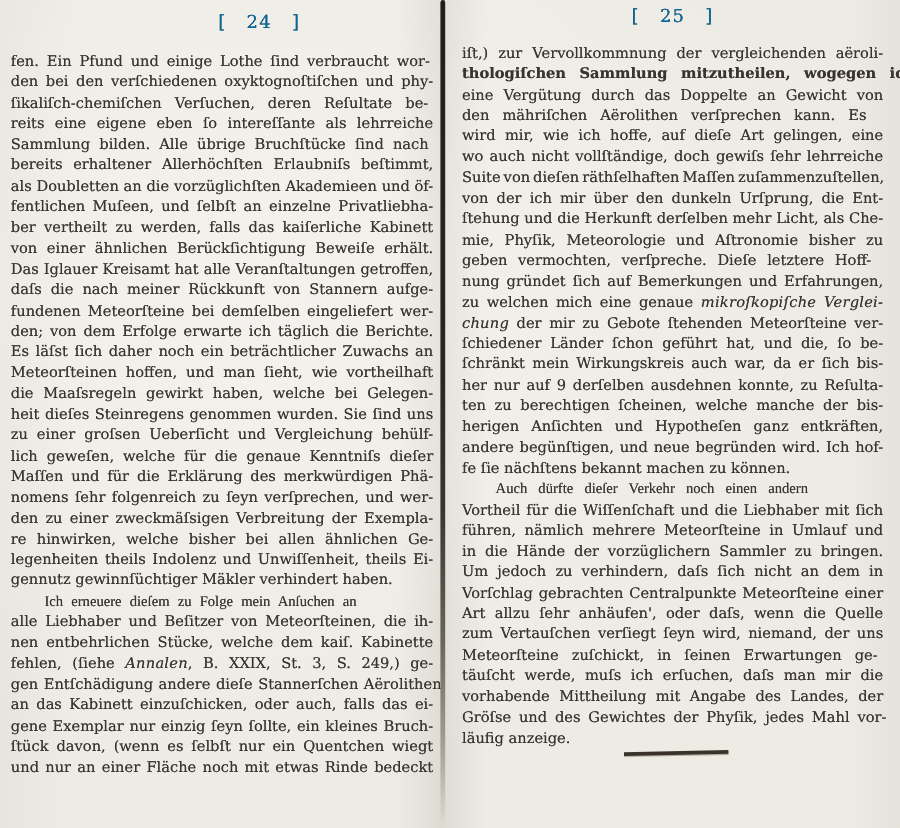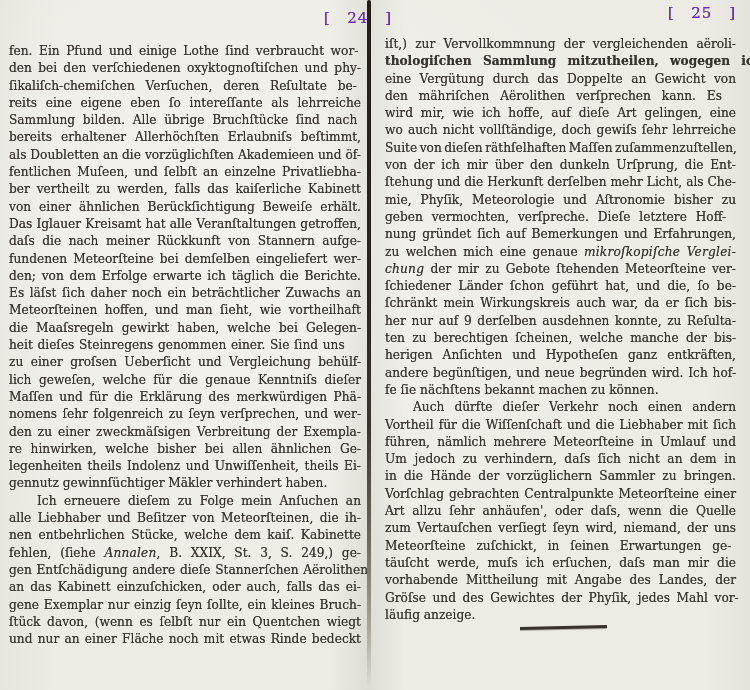--- a/index.html
+++ b/index.html
@@ -8,35 +8,35 @@
     background:
       radial-gradient(ellipse at 30% 35%, rgba(255,255,255,0.35), rgba(255,255,255,0) 65%),
       linear-gradient(to right, rgba(120,110,95,0.05) 0%, rgba(120,110,95,0) 8%, rgba(120,110,95,0) 44%, rgba(90,80,70,0.10) 49%, rgba(120,110,95,0) 54%, rgba(120,110,95,0) 94%, rgba(120,110,95,0.07) 100%),
       #edebe4;
     font-family:"DejaVu Serif","Liberation Serif",serif;
   }
   .page{position:absolute;top:0;height:690px;}
   #left-page{left:9px;width:352px;}
   #right-page{left:385px;width:351px;}
   .page-header{
-    position:absolute;left:0;right:0;text-align:right;
-    font-size:15px;color:#6d28d9;word-spacing:11px;letter-spacing:1px;
+    position:absolute;left:0;right:0;text-align:center;
+    font-size:15px;color:#0369a1;word-spacing:11px;letter-spacing:1px;
     text-shadow:0 0 0.5px rgba(46,41,37,0.8);
   }
   #left-page .page-header{top:9px;transform:translateX(31px);}
   #right-page .page-header{top:4px;}
   .page-text{
     position:absolute;left:0;right:0;
     color:#3a3430;font-size:12.2px;line-height:17.3px;
     text-shadow:0 0 0.55px rgba(58,52,48,0.75);
   }
   #left-page .page-text{top:43px;}
   #right-page .page-text{top:36px;}
   .line{white-space:nowrap;}
-  .line.indent{padding-left:28px;}
+  .line.indent{padding-left:28px;font-family:Liberation Serif, serif;}
   .line em{font-style:italic;letter-spacing:0.2px;}
   #gutter-line{
     position:absolute;left:367px;top:0;width:3.5px;height:688px;
     background:linear-gradient(to bottom,
       #221d19 0%, #2a2520 45%, #3b3530 62%, #6b655d 78%, #a39d92 90%, rgba(163,157,146,0) 100%);
     border-radius:2px;
   }
   #end-rule{
     position:absolute;left:135px;top:626px;width:87px;height:3px;
     background:#38322b;transform:rotate(-1.2deg);
@@ -59,21 +59,21 @@
       <div class="line"><span class="line-inner" style="word-spacing: 2.28906px;">fentlichen Muſeen, und ſelbſt an einzelne Privatliebha-</span></div>
       <div class="line"><span class="line-inner" style="word-spacing: 3.01786px;">ber vertheilt zu werden, falls das kaiſerliche Kabinett</span></div>
       <div class="line"><span class="line-inner" style="word-spacing: 4.1125px;">von einer ähnlichen Berückſichtigung Beweiſe erhält.</span></div>
       <div class="line"><span class="line-inner" style="word-spacing: 0.325521px;">Das Iglauer Kreisamt hat alle Veranſtaltungen getroffen,</span></div>
       <div class="line"><span class="line-inner" style="word-spacing: 3.58929px; margin-top: 12px;">daſs die nach meiner Rückkunft von Stannern aufge-</span></div>
       <div class="line"><span class="line-inner" style="word-spacing: 2.19062px;">fundenen Meteorſteine bei demſelben eingeliefert wer-</span></div>
       <div class="line"><span class="line-inner" style="word-spacing: 1.8457px;">den; von dem Erfolge erwarte ich täglich die Berichte.</span></div>
       <div class="line"><span class="line-inner" style="word-spacing: 1.62695px;">Es läſst ſich daher noch ein beträchtlicher Zuwachs an</span></div>
       <div class="line"><span class="line-inner" style="word-spacing: 3.54688px;">Meteorſteinen hoffen, und man ſieht, wie vortheilhaft</span></div>
       <div class="line"><span class="line-inner" style="word-spacing: 4.26302px;">die Maaſsregeln gewirkt haben, welche bei Gelegen-</span></div>
-      <div class="line"><span class="line-inner" style="word-spacing: 0.725446px;">heit dieſes Steinregens genommen einer. Sie ſind uns</span></div>
+      <div class="line"><span class="line-inner" style="word-spacing: 0.725446px;">heit dieſes Steinregens genommen wurden. Sie ſind uns</span></div>
       <div class="line"><span class="line-inner" style="word-spacing: 3.5625px;">zu einer groſsen Ueberſicht und Vergleichung behülf-</span></div>
       <div class="line"><span class="line-inner" style="word-spacing: 3.57366px;">lich geweſen, welche für die genaue Kenntniſs dieſer</span></div>
       <div class="line"><span class="line-inner" style="word-spacing: 2.64286px;">Maſſen und für die Erklärung des merkwürdigen Phä-</span></div>
       <div class="line"><span class="line-inner" style="word-spacing: 1.5px;">nomens ſehr folgenreich zu ſeyn verſprechen, und wer-</span></div>
       <div class="line"><span class="line-inner" style="word-spacing: 2.11198px;">den zu einer zweckmäſsigen Verbreitung der Exempla-</span></div>
       <div class="line"><span class="line-inner" style="word-spacing: 4.69866px;">re hinwirken, welche bisher bei allen ähnlichen Ge-</span></div>
       <div class="line"><span class="line-inner" style="word-spacing: 1.66146px;">legenheiten theils Indolenz und Unwiſſenheit, theils Ei-</span></div>
       <div class="line end"><span class="line-inner" style="word-spacing: 0px;">gennutz gewinnſüchtiger Mäkler verhindert haben.</span></div>
       <div class="line indent"><span class="line-inner" style="word-spacing: 3.7567px; margin-top: 40px;">Ich erneuere dieſem zu Folge mein Anſuchen an</span></div>
       <div class="line"><span class="line-inner" style="word-spacing: 2.58259px;">alle Liebhaber und Beſitzer von Meteorſteinen, die ih-</span></div>
@@ -109,22 +109,22 @@
       <div class="line"><span class="line-inner" style="word-spacing: 3.53516px;">ſchiedener Länder ſchon geführt hat, und die, ſo be-</span></div>
       <div class="line"><span class="line-inner" style="word-spacing: 2.27734px;">ſchränkt mein Wirkungskreis auch war, da er ſich bis-</span></div>
       <div class="line"><span class="line-inner" style="word-spacing: 1.76758px;">her nur auf 9 derſelben ausdehnen konnte, zu Reſulta-</span></div>
       <div class="line"><span class="line-inner" style="word-spacing: 3.32589px;">ten zu berechtigen ſcheinen, welche manche der bis-</span></div>
       <div class="line"><span class="line-inner" style="word-spacing: 6.09375px;">herigen Anſichten und Hypotheſen ganz entkräften,</span></div>
       <div class="line"><span class="line-inner" style="word-spacing: 0.946429px;">andere begünſtigen, und neue begründen wird. Ich hof-</span></div>
       <div class="line end"><span class="line-inner" style="word-spacing: 0px;">fe ſie nächſtens bekannt machen zu können.</span></div>
       <div class="line indent"><span class="line-inner" style="word-spacing: 6.19792px;">Auch dürfte dieſer Verkehr noch einen andern</span></div>
       <div class="line"><span class="line-inner" style="word-spacing: 1.16797px;">Vortheil für die Wiſſenſchaft und die Liebhaber mit ſich</span></div>
       <div class="line"><span class="line-inner" style="word-spacing: 3.29948px;">führen, nämlich mehrere Meteorſteine in Umlauf und</span></div>
+      <div class="line"><span class="line-inner" style="word-spacing: 3.44196px;">in die Hände der vorzüglichern Sammler zu bringen.</span></div>
       <div class="line"><span class="line-inner" style="word-spacing: 3.71875px;">Um jedoch zu verhindern, daſs ſich nicht an dem in</span></div>
-      <div class="line"><span class="line-inner" style="word-spacing: 3.44196px;">in die Hände der vorzüglichern Sammler zu bringen.</span></div>
       <div class="line"><span class="line-inner" style="word-spacing: 1.03516px;">Vorſchlag gebrachten Centralpunkte Meteorſteine einer</span></div>
       <div class="line"><span class="line-inner" style="word-spacing: 3.83398px;">Art allzu ſehr anhäufen', oder daſs, wenn die Quelle</span></div>
       <div class="line"><span class="line-inner" style="word-spacing: 2.34821px;">zum Vertauſchen verſiegt ſeyn wird, niemand, der uns</span></div>
       <div class="line"><span class="line-inner" style="word-spacing: 7px;">Meteorſteine zuſchickt, in ſeinen Erwartungen ge-</span></div>
       <div class="line"><span class="line-inner" style="word-spacing: 4.13672px;">täuſcht werde, muſs ich erſuchen, daſs man mir die</span></div>
       <div class="line"><span class="line-inner" style="word-spacing: 4.10417px;">vorhabende Mittheilung mit Angabe des Landes, der</span></div>
       <div class="line"><span class="line-inner" style="word-spacing: 2.67773px;">Gröſse und des Gewichtes der Phyſik, jedes Mahl vor-</span></div>
       <div class="line end"><span class="line-inner" style="word-spacing: 0px;">läufig anzeige.</span></div>
     </div>
   <div id="end-rule"></div>

